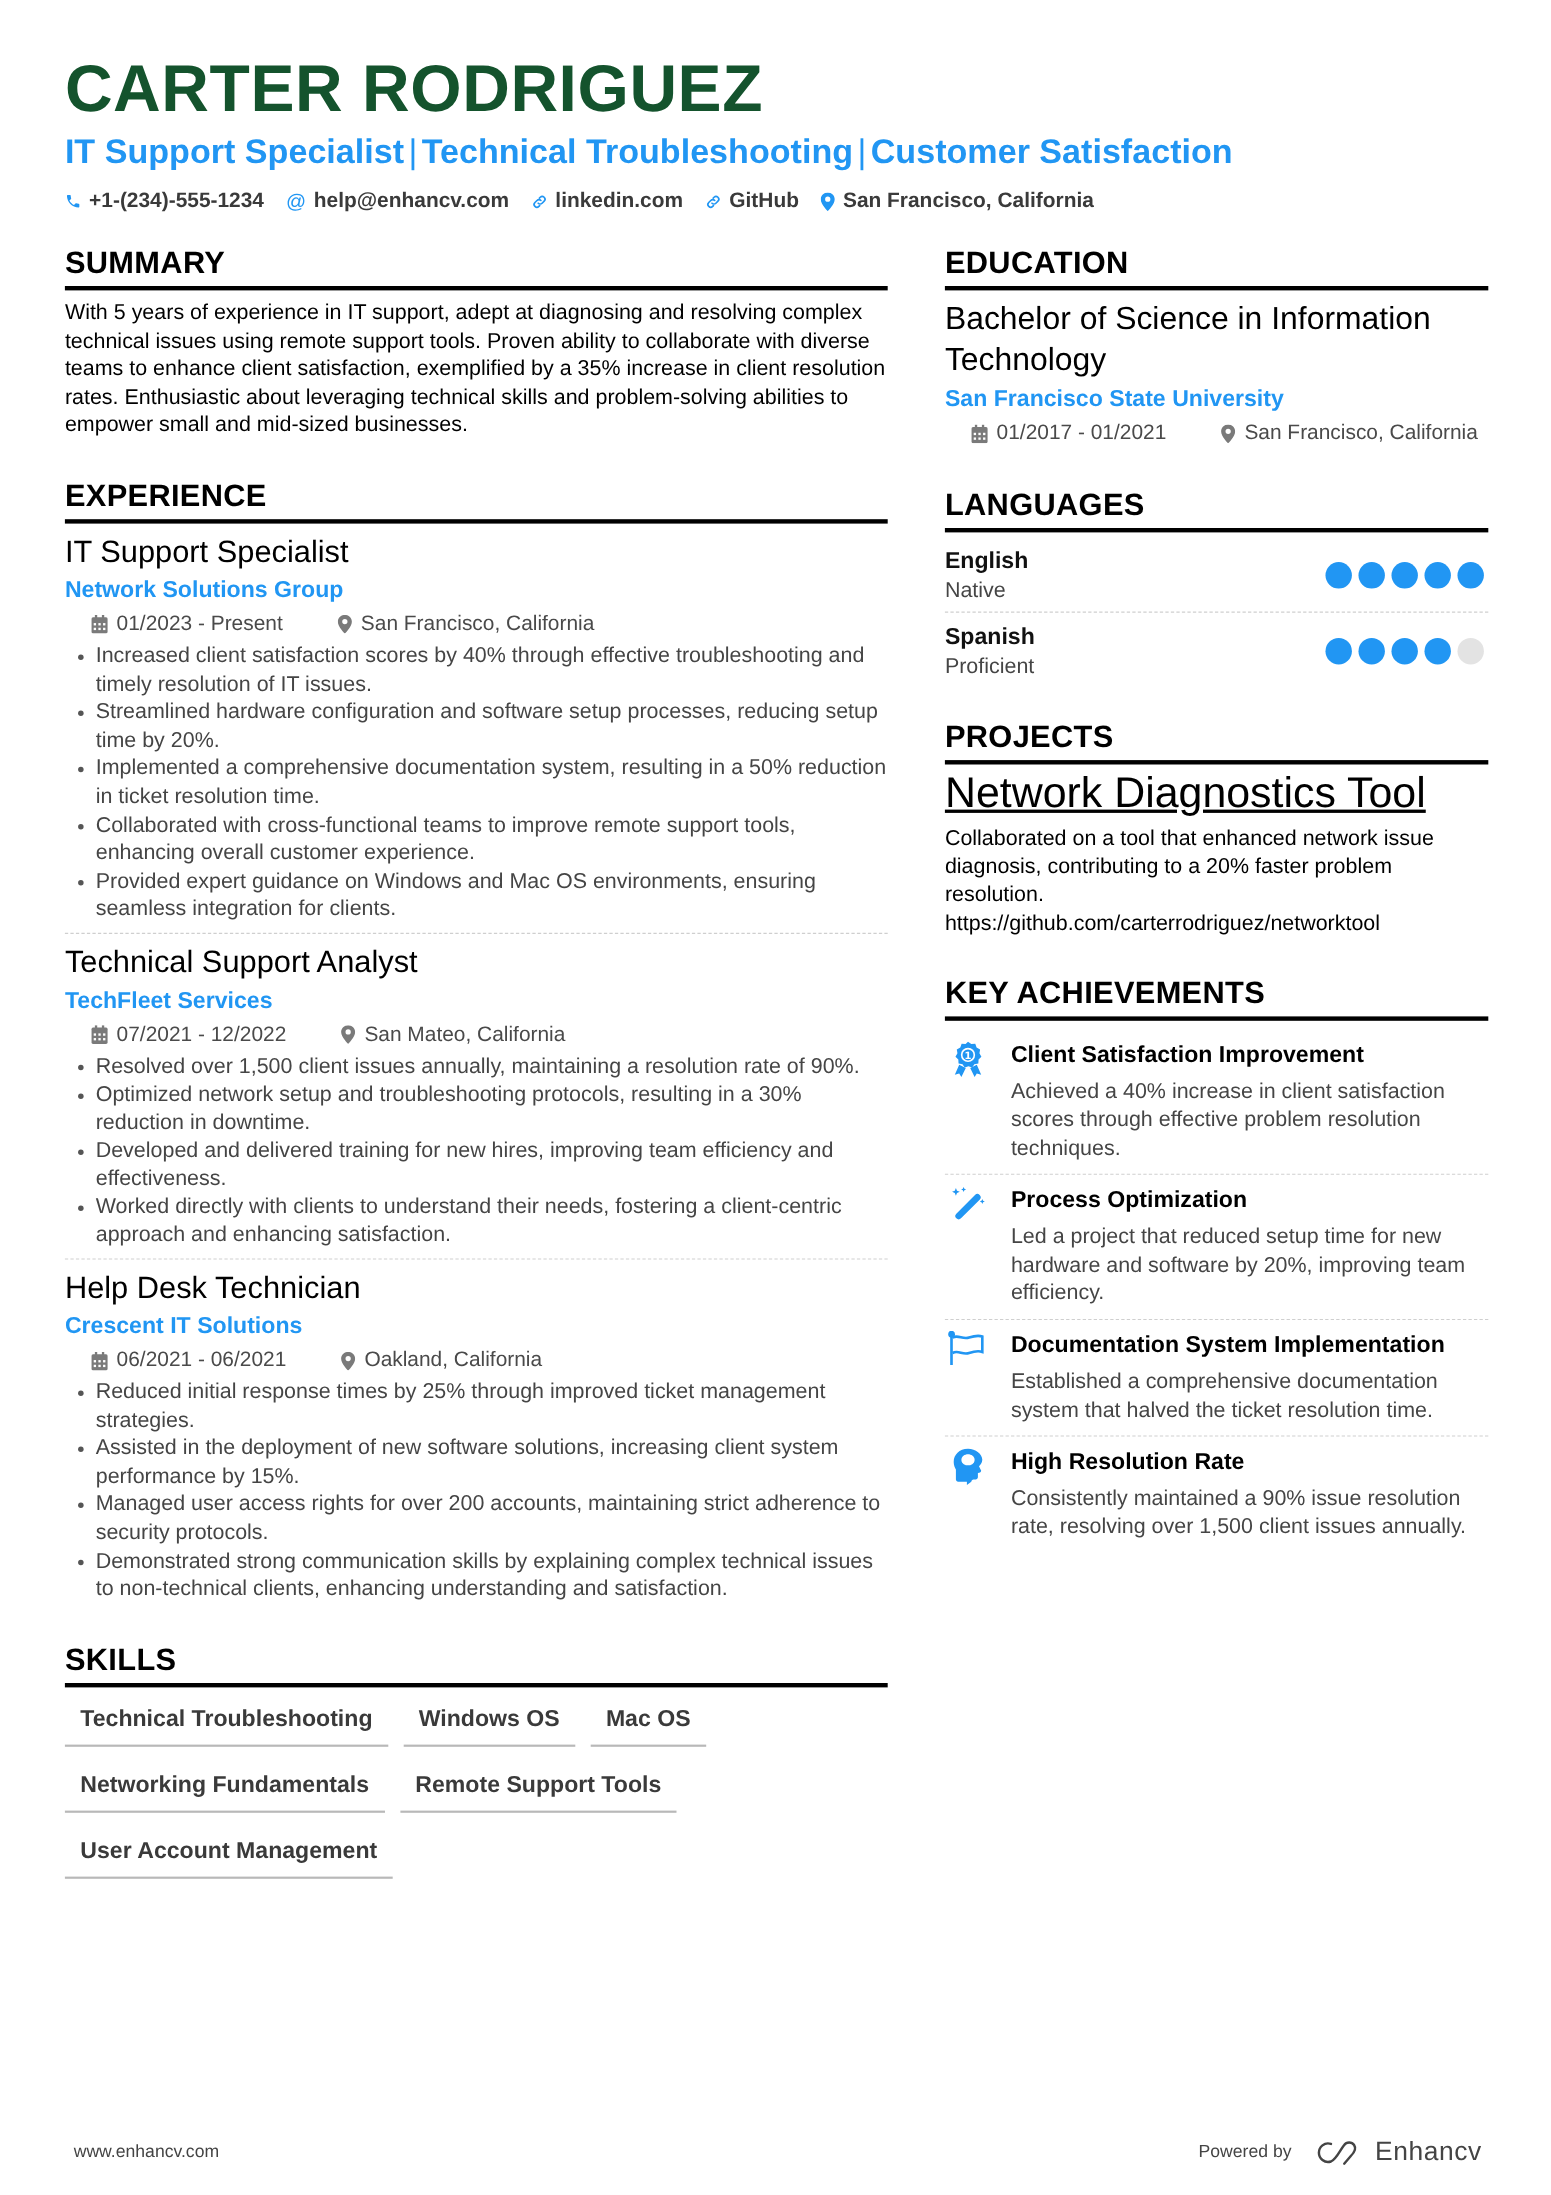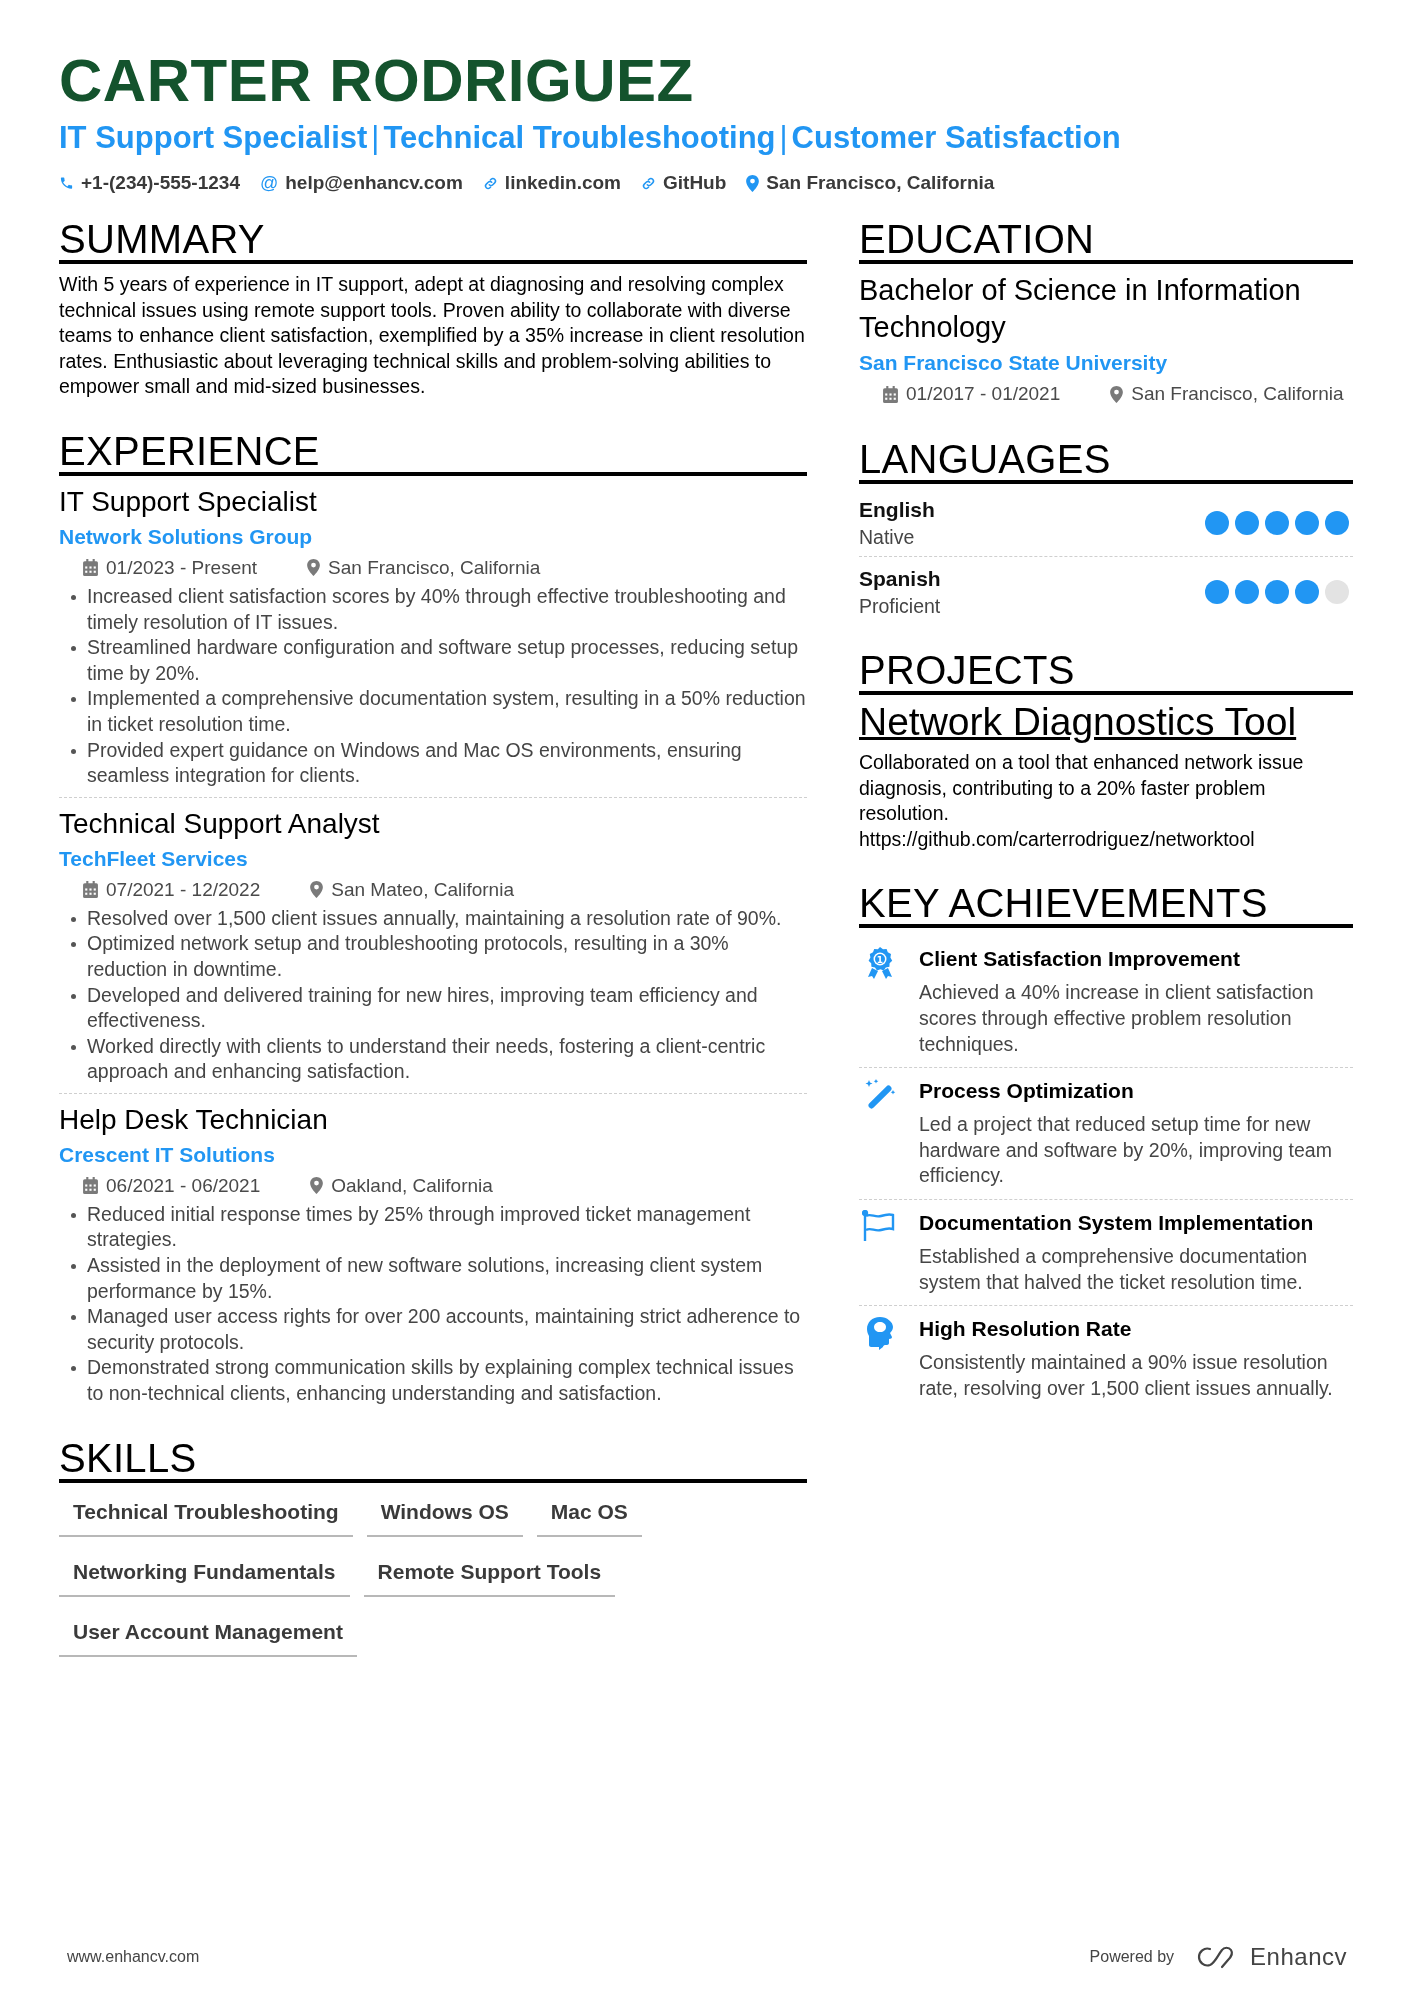--- a/index.html
+++ b/index.html
@@ -12,21 +12,21 @@
   .title { font-size: 31px; font-weight: 700; color: #2196F3; line-height: 40px; margin-top: 4px; white-space: nowrap; }
   .title .sep { font-weight: 400; margin: 0 4px; }
   .contacts { display: flex; align-items: center; gap: 20px; margin-top: 14px; font-size: 19px; font-weight: 700; color: #3a3a3a; }
   .contact { display: flex; align-items: center; gap: 7px; }
   .ic { display: inline-flex; align-items: center; justify-content: center; color: #2196F3; }
   .ic svg { display: block; }
 
   .col-left { position: absolute; left: 59px; top: 218px; width: 748px; }
   .col-right { position: absolute; left: 859px; top: 218px; width: 494px; }
 
-  .sec-title { font-size: 40px; font-weight: 400; color: #000; line-height: 42px; letter-spacing: 0.3px; }
+  .sec-title { font-size: 28px; font-weight: 700; color: #000; line-height: 42px; letter-spacing: 0.3px; }
   .sec-rule { height: 4px; background: #000; margin-top: 0px; margin-bottom: 8px; }
 
   .body-text { font-size: 19.5px; line-height: 25.6px; color: #000000; }
 
   .job { padding-bottom: 8px; }
   .job + .job { border-top: 1.5px dashed #cfcfcf; padding-top: 8px; }
   .job-title { font-size: 28px; color: #000; line-height: 36px; }
   .company { font-size: 21px; font-weight: 700; color: #2196F3; line-height: 30px; margin-top: 2px; }
   .meta { display: flex; align-items: center; gap: 26px; font-size: 19px; color: #4a4a4a; line-height: 28px; margin-top: 2px; }
   .meta-item { display: flex; align-items: center; gap: 8px; padding-left: 24px; }
@@ -156,20 +156,21 @@
                   <path fill="currentColor" d="M12 0C5.4 0 0 5.2 0 11.7 0 20.5 12 32 12 32s12-11.5 12-20.3C24 5.2 18.6 0 12 0zm0 16a4.5 4.5 0 1 1 0-9 4.5 4.5 0 0 1 0 9z"></path>
                 </svg>
               </span>
             <span>San Francisco, California</span>
           </span>
         </div>
         <ul class="bullets">
           <li>Increased client satisfaction scores by 40% through effective troubleshooting and timely resolution of IT issues.</li>
           <li>Streamlined hardware configuration and software setup processes, reducing setup time by 20%.</li>
           <li>Implemented a comprehensive documentation system, resulting in a 50% reduction in ticket resolution time.</li>
+          <li>Collaborated with cross-functional teams to improve remote support tools, enhancing overall customer experience.</li>
           <li>Provided expert guidance on Windows and Mac OS environments, ensuring seamless integration for clients.</li>
         </ul>
       </div>
 
       <div class="job">
         <div class="job-title">Technical Support Analyst</div>
         <div class="company">TechFleet Services</div>
         <div class="meta">
           <span class="meta-item">
             <span class="meta-ic">

